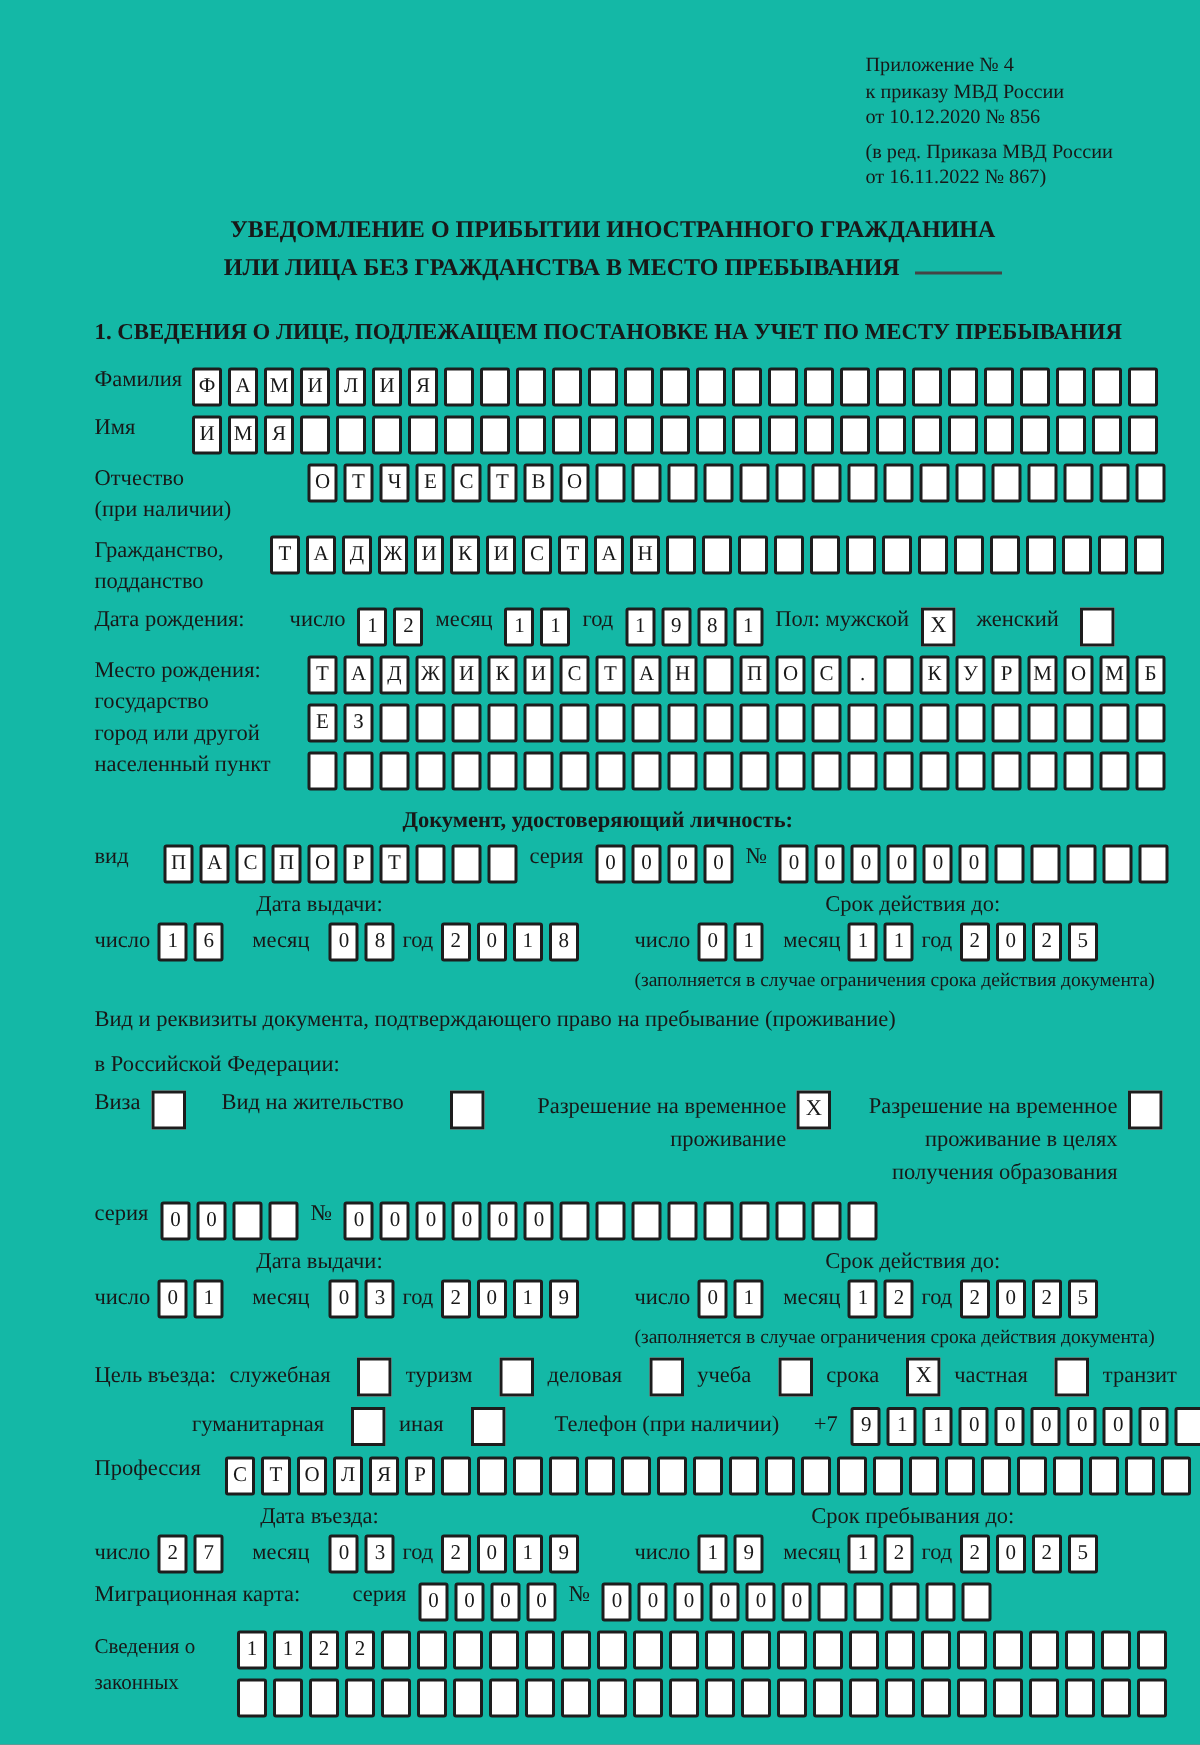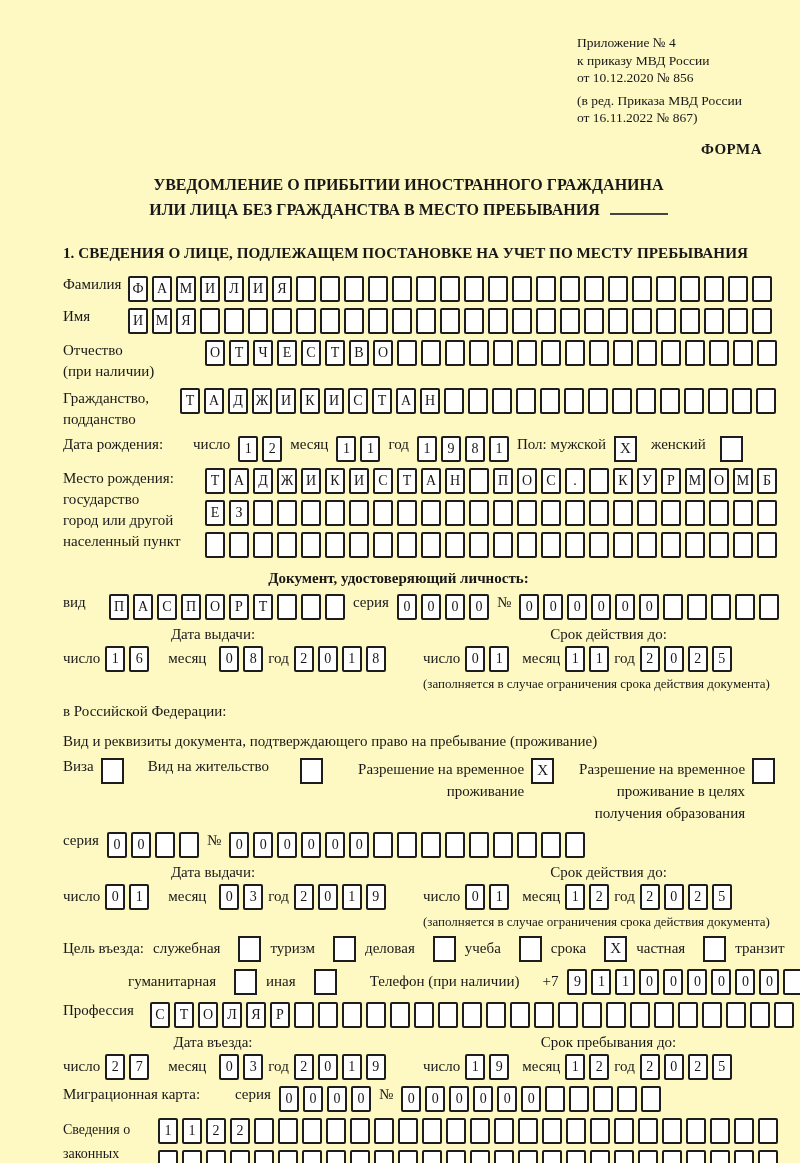--- a/index.html
+++ b/index.html
@@ -1,18 +1,18 @@
 <!DOCTYPE html>
 <html><head>
 <meta charset="utf-8">
 <style>
   * { margin:0; padding:0; box-sizing:border-box; }
   html,body { background:#888; }
   .page {
-    width:800px; height:1163px; background:#fef9c3; color:#181818;
+    width:800px; height:1163px; background:#14b8a6; color:#181818;
     font-family:"Liberation Serif","DejaVu Serif",serif; font-size:15px;
     padding:34px 6px 0 63px; overflow:hidden; position:relative;
   }
   .appendix { width:185px; margin-left:auto; margin-right:32px; font-size:13.5px; line-height:17.5px; }
   .appendix .rev { margin-top:5px; }
   .forma { text-align:right; margin-right:32px; margin-top:14px; font-weight:bold; font-size:15px; letter-spacing:.5px; }
   .title { text-align:center; font-weight:bold; font-size:16px; line-height:25px; margin-top:14px; margin-right:40px; }
   .blank-line { display:inline-block; width:58px; border-bottom:2px solid #444; margin-left:10px; height:14px; }
   .sec-title { font-weight:bold; font-size:15.2px; margin-top:22px; margin-bottom:14px; }
 
@@ -62,21 +62,20 @@
   <div class="appendix">
     <div>Приложение № 4</div>
     <div>к приказу МВД России</div>
     <div>от 10.12.2020 № 856</div>
     <div class="rev">
       <div>(в ред. Приказа МВД России</div>
       <div>от 16.11.2022 № 867)</div>
     </div>
   </div>
 
-  <div class="forma">ФОРМА</div>
 
   <div class="title">
     <div>УВЕДОМЛЕНИЕ О ПРИБЫТИИ ИНОСТРАННОГО ГРАЖДАНИНА</div>
     <div><span>ИЛИ ЛИЦА БЕЗ ГРАЖДАНСТВА В МЕСТО ПРЕБЫВАНИЯ</span><span class="blank-line"></span></div>
   </div>
 
   <div class="sec-title">1. СВЕДЕНИЯ О ЛИЦЕ, ПОДЛЕЖАЩЕМ ПОСТАНОВКЕ НА УЧЕТ ПО МЕСТУ ПРЕБЫВАНИЯ</div>
 
   <div class="row">
     <div class="lbl w65">Фамилия</div>
@@ -405,22 +404,22 @@
             <span class="cell">2</span>
             <span class="cell">0</span>
             <span class="cell">2</span>
             <span class="cell">5</span>
           </span>
       </div>
       <div class="small-note">(заполняется в случае ограничения срока действия документа)</div>
     </div>
   </div>
 
+  <div class="intro">Вид и реквизиты документа, подтверждающего право на пребывание (проживание)</div>
   <div class="intro">в Российской Федерации:</div>
-  <div class="intro">Вид и реквизиты документа, подтверждающего право на пребывание (проживание)</div>
 
   <div class="row top opts">
     <div class="opt">
       <span class="lbl">Виза</span>
       <span class="cb"></span>
     </div>
     <div class="opt gap24">
       <span class="lbl">Вид на жительство</span>
       <span class="cb gap24"></span>
     </div>

